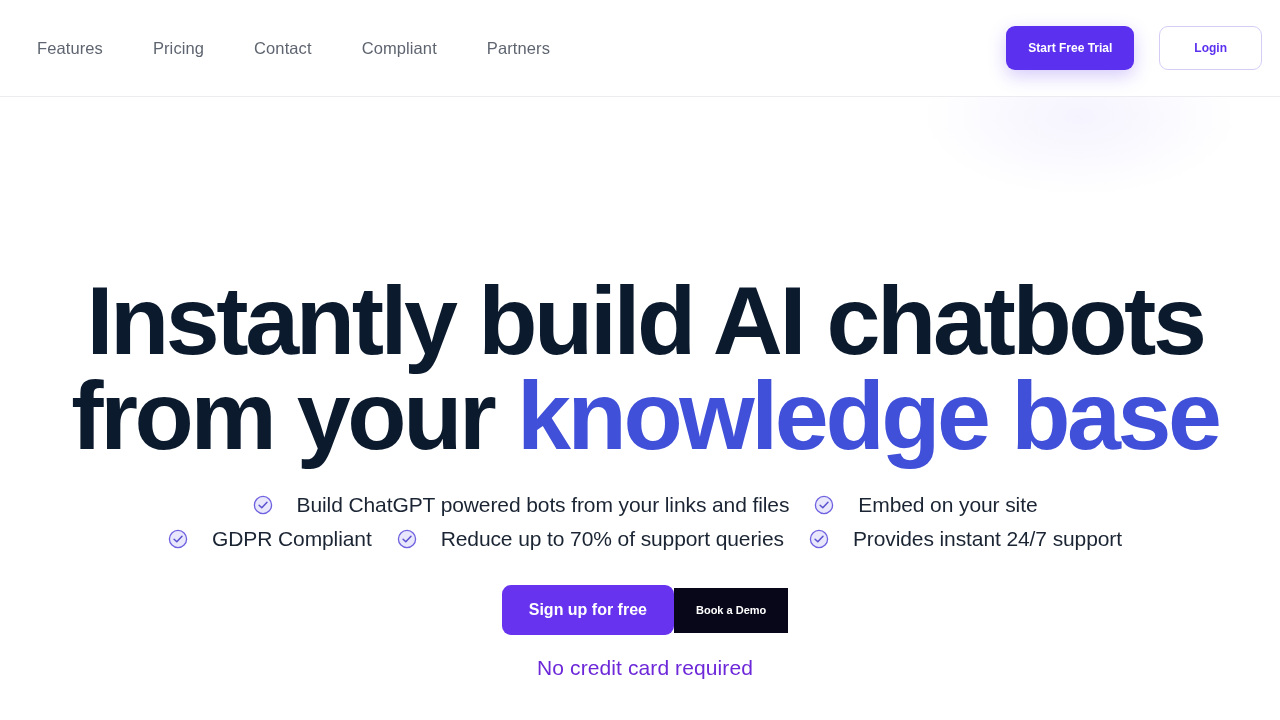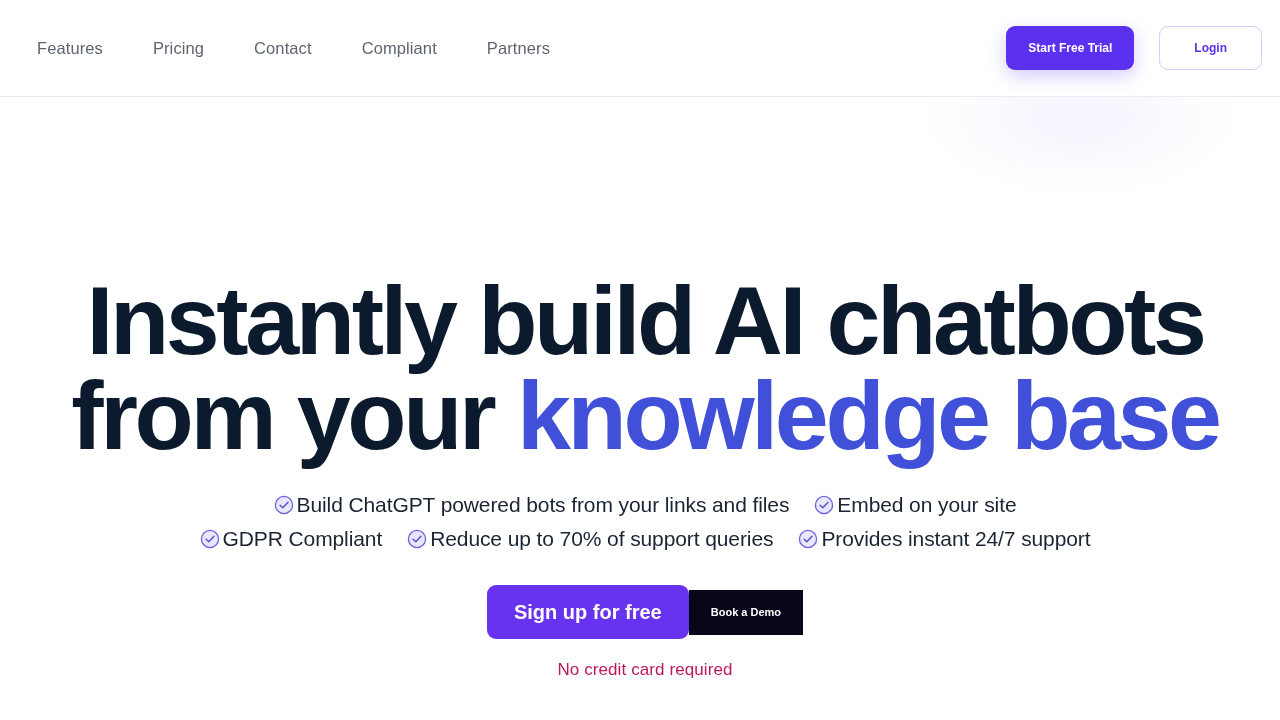--- a/index.html
+++ b/index.html
@@ -174,21 +174,21 @@
   .bullet-row {
     display: flex;
     align-items: center;
     justify-content: center;
     gap: 25px;
     flex-wrap: nowrap;
   }
   .bullet {
     display: flex;
     align-items: center;
-    gap: 3px;
+    gap: 24px;
     font-size: 21px;
     color: #1a2433;
     letter-spacing: -0.1px;
     white-space: nowrap;
   }
   .check-icon {
     width: 20px;
     height: 20px;
     flex: 0 0 auto;
     display: block;
@@ -199,36 +199,36 @@
     display: flex;
     align-items: center;
     justify-content: center;
     gap: 0px;
   }
   .btn-signup {
     background: #6833ee;
     color: #ffffff;
     border-radius: 9px;
     padding: 17px 27px;
-    font-size: 20px;
+    font-size: 16px;
     font-weight: 700;
   }
   .btn-demo {
     background: #08071a;
     color: #ffffff;
     border-radius: 0;
     padding: 17px 22px;
     font-size: 11px;
     font-weight: 700;
   }
 
   .fineprint {
     margin-top: 21px;
-    font-size: 17px;
-    color: #be185d;
+    font-size: 21px;
+    color: #6d28d9;
     letter-spacing: 0.1px;
   }
 </style>
 </head>
 <body>
 
 <header class="header">
 
 
   <nav class="nav">

